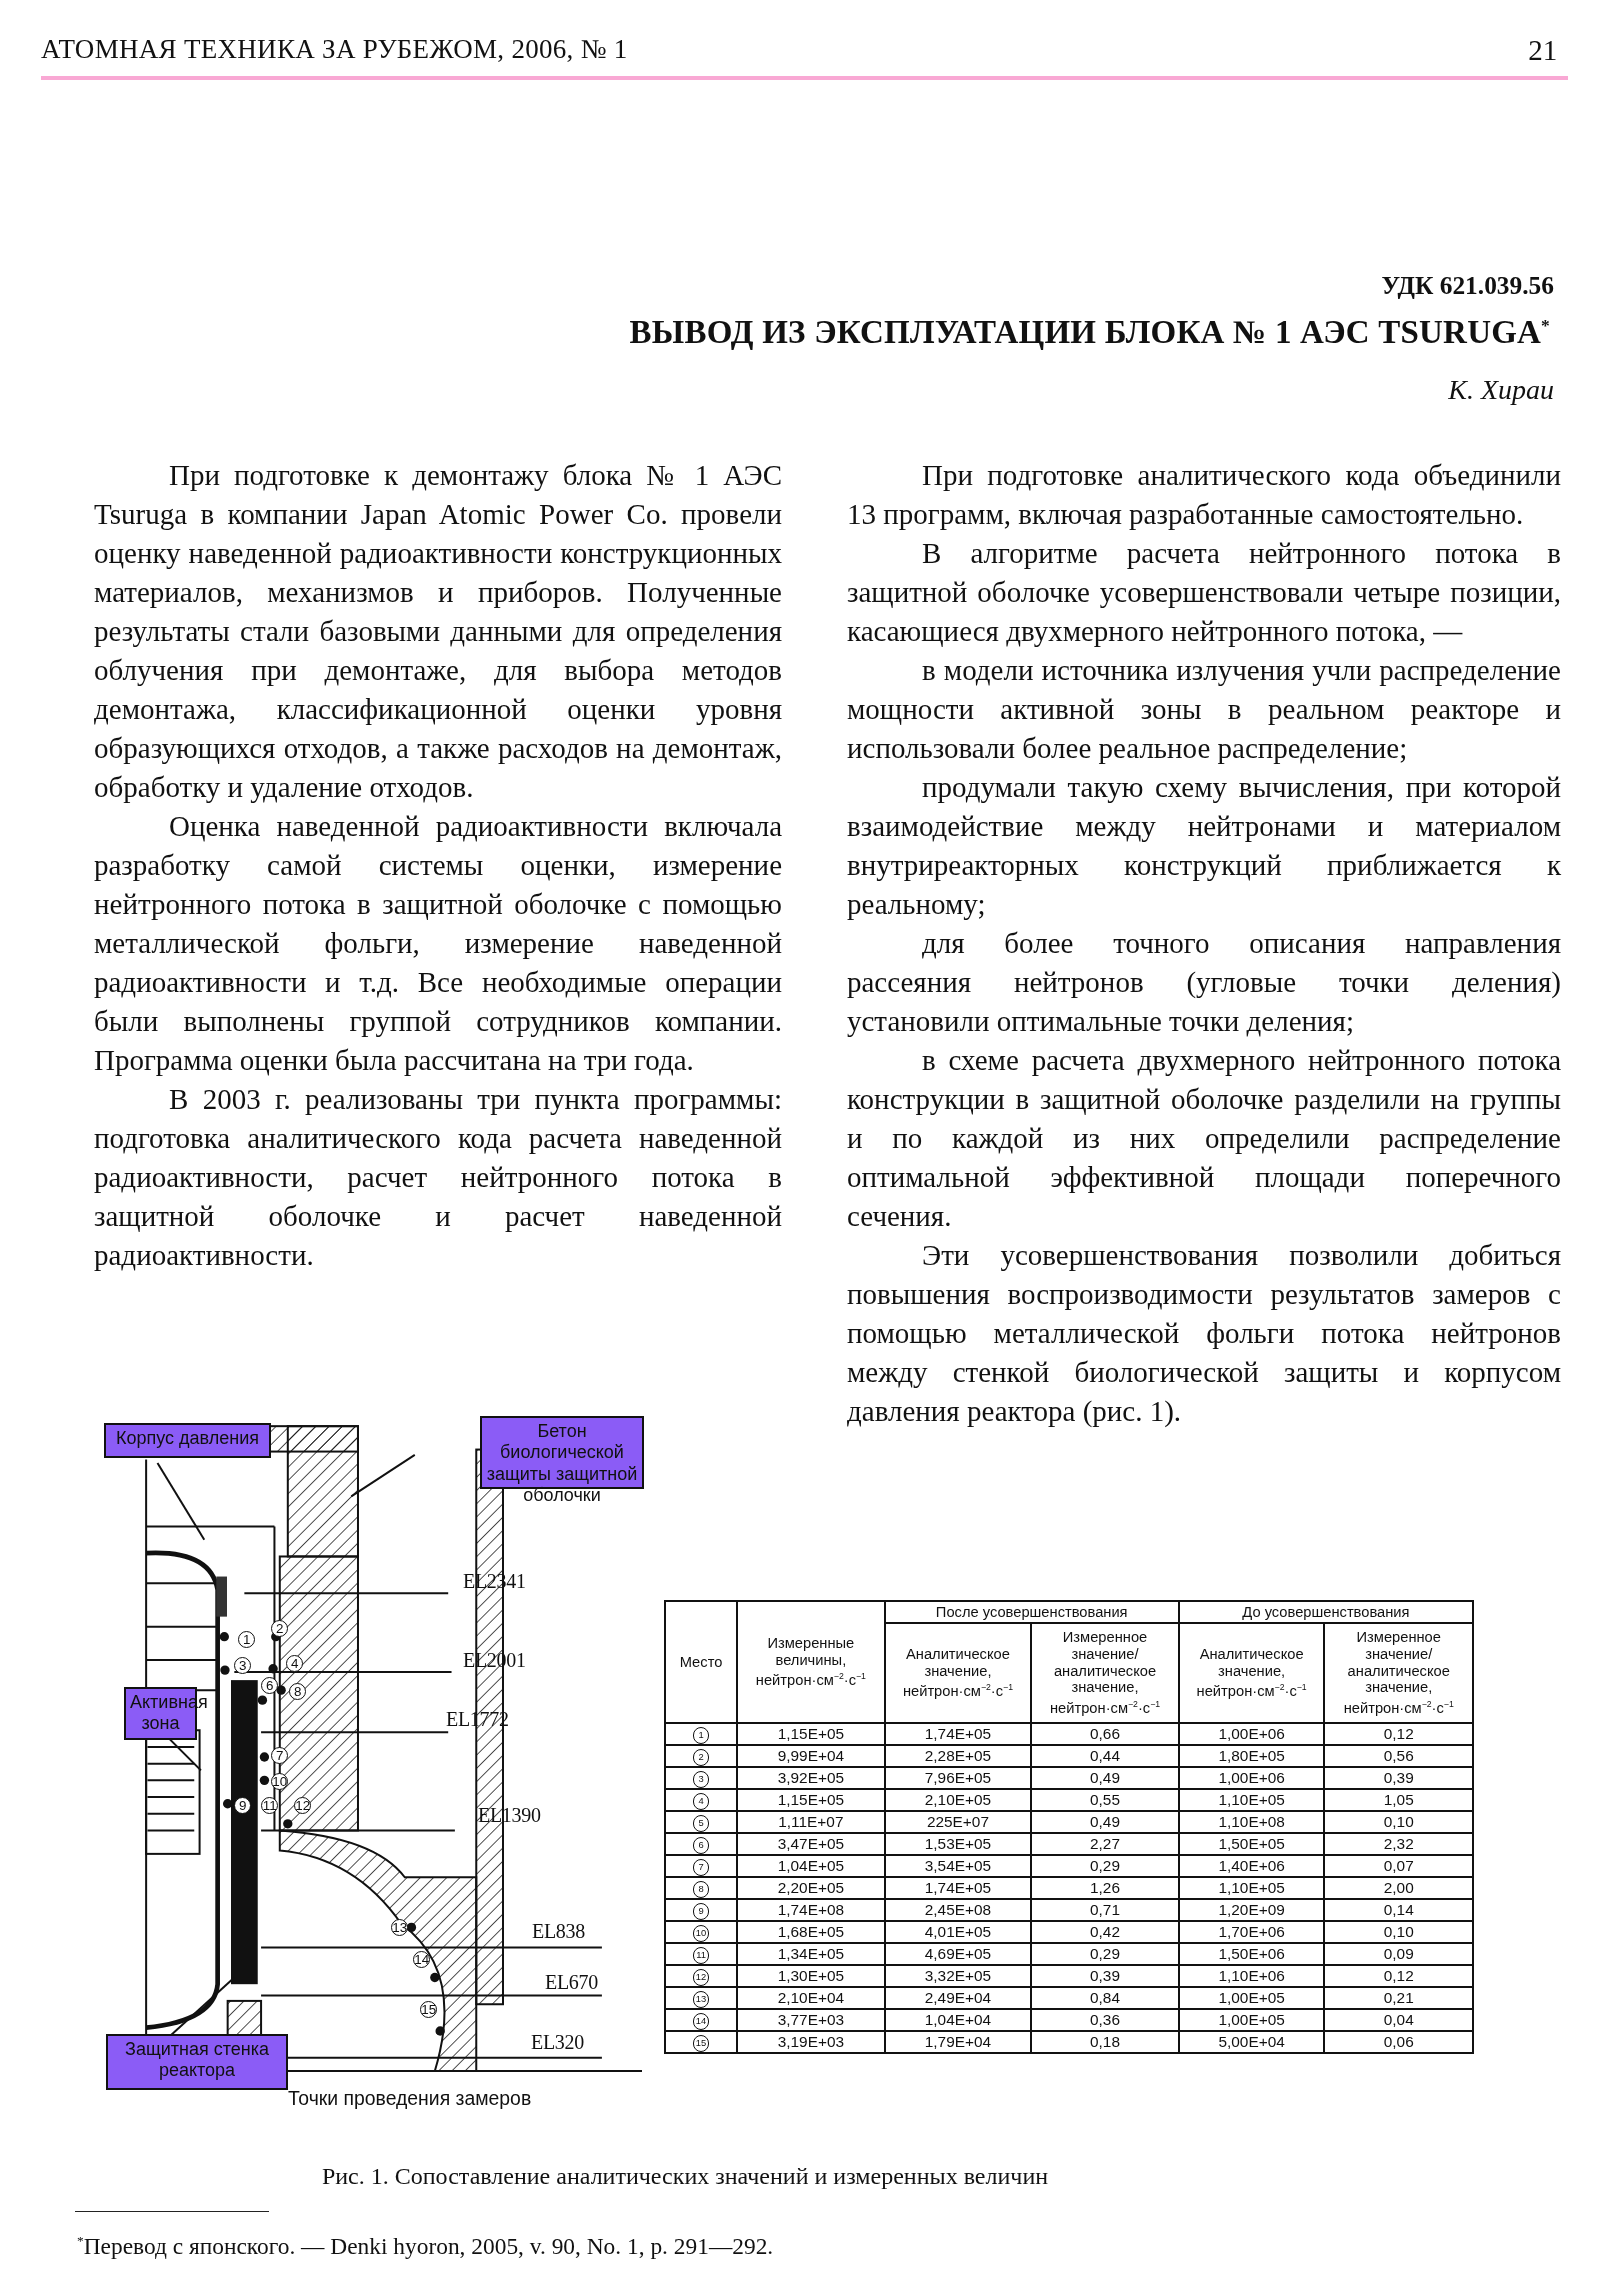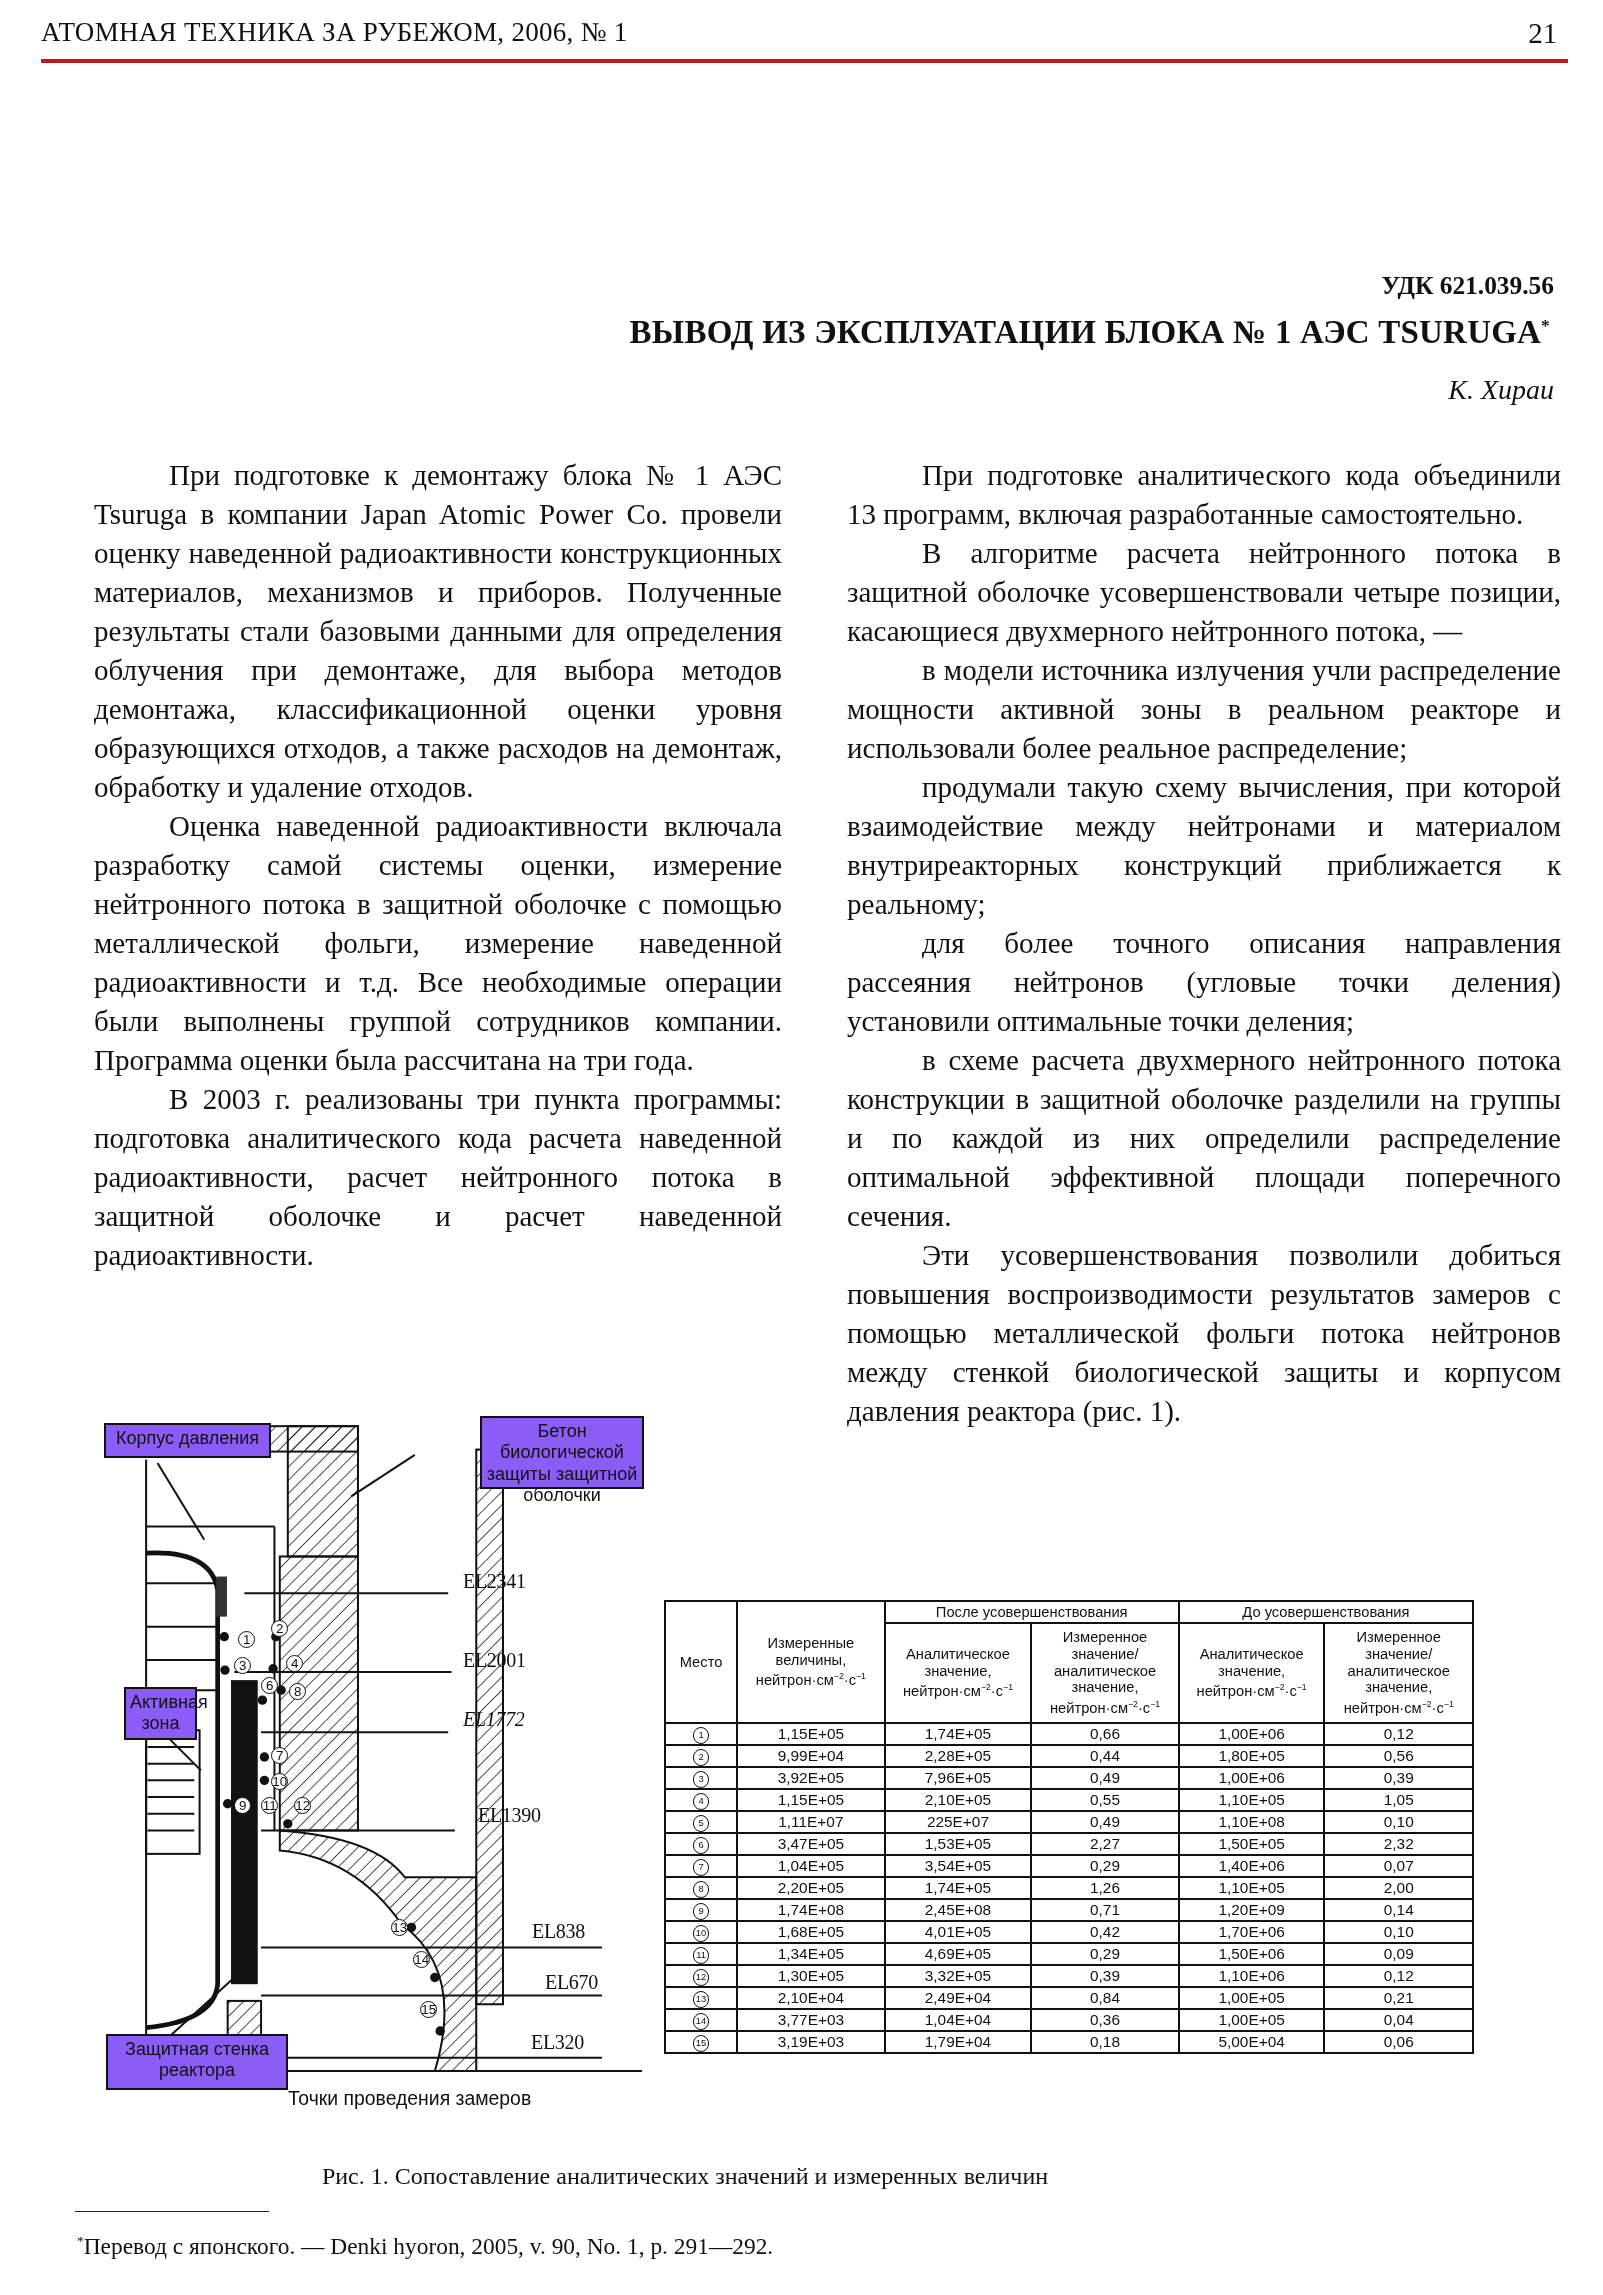--- a/index.html
+++ b/index.html
@@ -1,19 +1,19 @@
 <!DOCTYPE html>
 <html style="font-size:10.7px"><head>
 <meta charset="utf-8">
 <style>
   html, body { margin: 0; padding: 0; background: #ffffff; }
   body { width: 1603px; height: 2295px; position: relative; overflow: hidden; color: #111; font-family: "Liberation Serif", serif; }
   .abs { position: absolute; }
   
-  #running-header { left: 41px; top: 14px; width: 1527px; height: 45px; border-bottom: 4px solid #b91c1c; }
+  #running-header { left: 41px; top: 31px; width: 1527px; height: 45px; border-bottom: 4px solid #f9a8d4; }
   #running-header .journal { position: absolute; left: 0; top: 2.7px; font-size: 27px; letter-spacing: 0.3px; }
   #running-header .page-num { position: absolute; right: 10.7px; top: 2.7px; font-size: 29px; }
   
   .udc { right: 49px; top: 271px; font-size: 25.4px; font-weight: bold; text-align: right; }
   .title { right: 53px; top: 314px; font-size: 33px; font-weight: bold; text-align: right; white-space: nowrap; letter-spacing: 0.2px; }
   .title sup { font-size: 17.4px; }
   .author { right: 49px; top: 374px; font-size: 28px; font-style: italic; text-align: right; }
   
   .col { font-size: 29px; line-height: 39px; text-align: justify; }
   .col p { margin: 0; text-indent: 75px; }
@@ -139,21 +139,21 @@
     <circle cx="518" cy="950" r="7" fill="#111"></circle>
   </svg>
 
   <div class="lbl-box" style="left:10px;top:27px;width:167px;height:35px;">Корпус давления</div>
   <div class="lbl-box" style="left:386px;top:20px;width:164px;height:73px;">Бетон биологической защиты защитной оболочки</div>
   <div class="lbl-box" style="left:30px;top:291px;width:73px;height:53px;">Активная зона</div>
   <div class="lbl-box" style="left:12px;top:638px;width:182px;height:56px;">Защитная стенка реактора</div>
 
   <span class="el-label" style="left:369px;top:174px;">EL2341</span>
   <span class="el-label" style="left:369px;top:253px;">EL2001</span>
-  <span class="el-label" style="left:369px;top:312px;font-style:italic;">EL1772</span>
+  <span class="el-label" style="left:352px;top:312px;">EL1772</span>
   <span class="el-label" style="left:384px;top:408px;">EL1390</span>
   <span class="el-label" style="left:438px;top:524px;">EL838</span>
   <span class="el-label" style="left:451px;top:575px;">EL670</span>
   <span class="el-label" style="left:437px;top:635px;">EL320</span>
 
   <span class="pt" style="left:144px;top:235px;">1</span>
   <span class="pt" style="left:177px;top:224px;">2</span>
   <span class="pt" style="left:140px;top:261px;">3</span>
   <span class="pt" style="left:192px;top:259px;">4</span>
   <span class="pt" style="left:167px;top:281px;">6</span>

